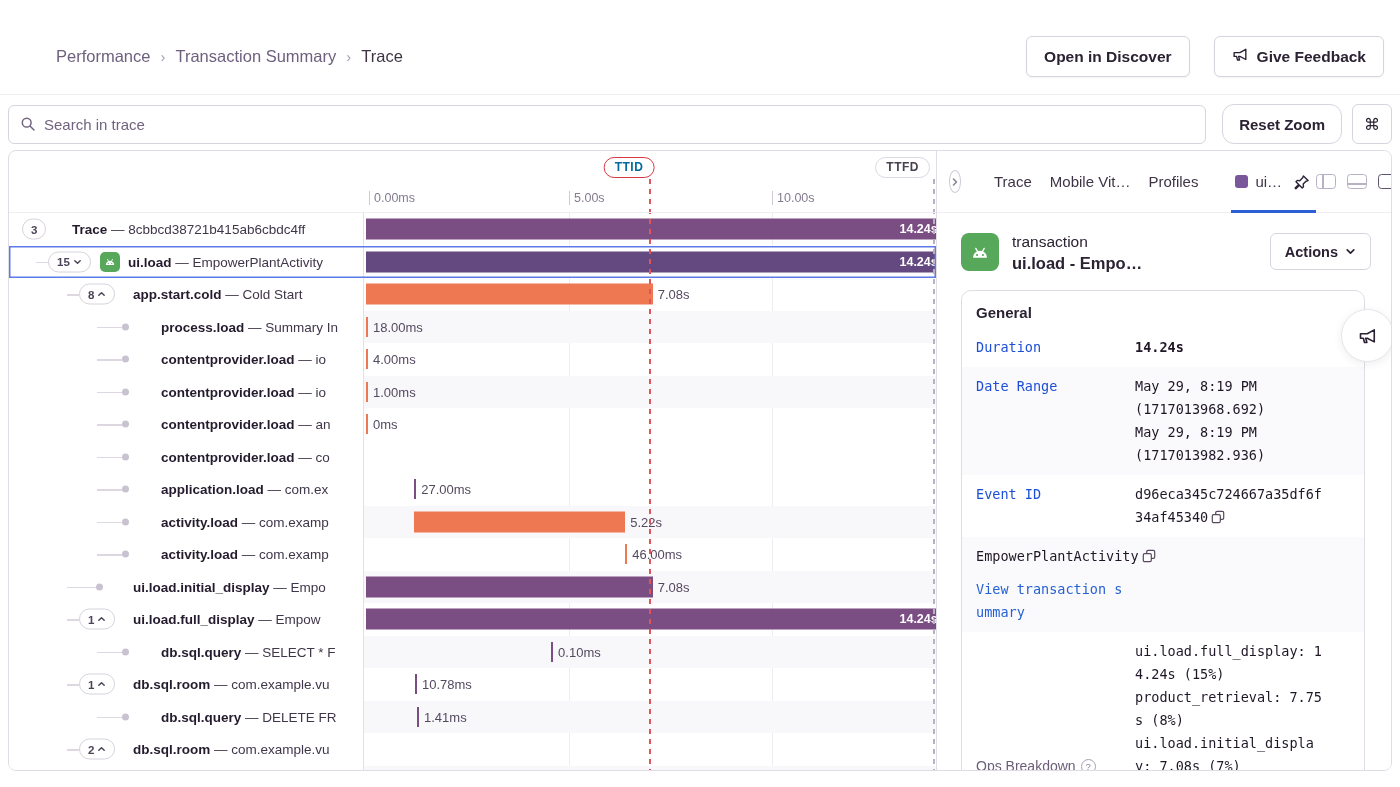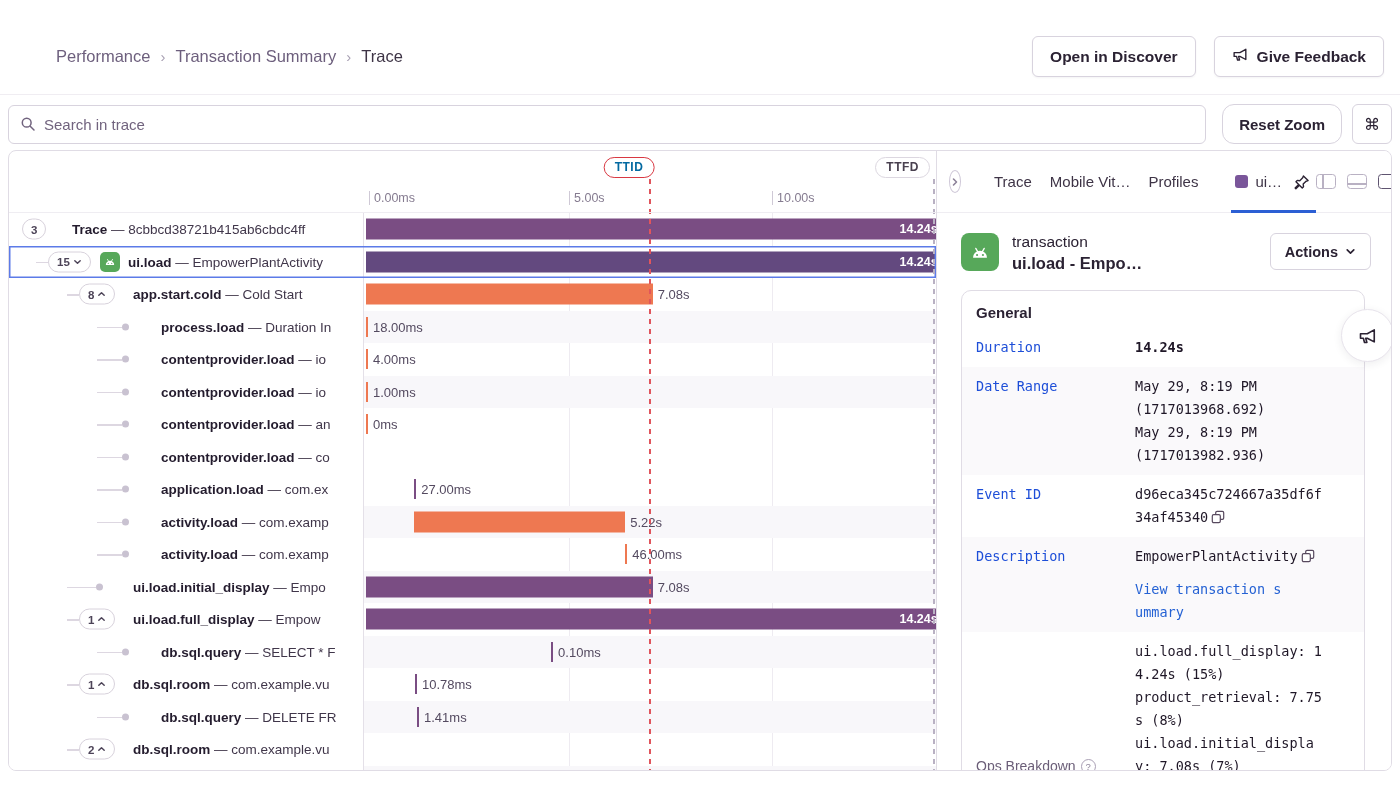--- a/index.html
+++ b/index.html
@@ -6,21 +6,21 @@
   html,body { width:1400px; height:787px; background:#fff; overflow:hidden;
     font-family:"Liberation Sans", sans-serif; color:#2b2233; }
 
   
   .top-header { position:absolute; top:0; left:0; right:0; height:76px;
     display:flex; align-items:center; padding:0 16px 0 56px; border-bottom:1px solid #f0edf2; background:#fff;margin-top:19px; }
   .breadcrumb { display:flex; align-items:center; gap:10px; font-size:16.5px; }
   .crumb { color:#6d5f7d; cursor:pointer; }
   .crumb.current { color:#3e3446; }
   .crumb-sep { color:#a79fb2; font-size:15px; }
-  .header-actions { margin-left:auto; display:flex; gap:18px; }
+  .header-actions { margin-left:auto; display:flex; gap:24px; }
   .btn { display:inline-flex; align-items:center; gap:8px; background:#fff;
     border:1px solid #d8d3de; border-radius:6px; height:41px; padding:0 17px;
     font-size:15.5px; font-weight:700; color:#2b2233; cursor:pointer;
     box-shadow:0 1px 2px rgba(43,34,51,.05); }
 
   
   .toolbar { position:absolute; top:104px; left:8px; right:8px; display:flex; align-items:center; }
   .search-box { flex:1; display:flex; align-items:center; gap:8px; height:39px;
     border:1px solid #d8d3de; border-radius:6px; padding:0 11px; background:#fff; }
   .search-box input { border:none; outline:none; flex:1; font-size:15px;
@@ -251,21 +251,21 @@
           </div>
           <div class="chart-cell">
             <div class="bar" style="left: 2px; width: 286.74px; background: rgb(238, 120, 81);"></div>
             <span class="bar-label-out" style="left: 293.74px;">7.08s</span>
           </div>
         </div>
         <div class="trace-row alt">
           <div class="tree-cell">
             <span class="h-line" style="left: 88px; width: 25px;"></span>
             <span class="tree-dot" style="left: 113px;"></span>
-            <div class="row-label" style="left: 152px;"><span class="op">process.load</span><span class="desc"> — Duration In</span></div>
+            <div class="row-label" style="left: 152px;"><span class="op">process.load</span><span class="desc"> — Summary In</span></div>
           </div>
           <div class="chart-cell">
             <div class="bar" style="left: 2px; width: 2px; background: rgb(238, 120, 81); height: 20px;"></div>
             <span class="bar-label-out" style="left: 9px;">18.00ms</span>
           </div>
         </div>
         <div class="trace-row">
           <div class="tree-cell">
             <span class="h-line" style="left: 88px; width: 25px;"></span>
             <span class="tree-dot" style="left: 113px;"></span>
@@ -487,21 +487,20 @@
               <div class="kv-value"><div>May 29, 8:19 PM</div><div>(1717013968.692)</div><div>May 29, 8:19 PM</div><div>(1717013982.936)</div></div>
             </div>
             <div class="kv-row">
               <div class="kv-label"><span>Event ID</span></div>
               <div class="kv-value"><span>d96eca345c724667a35df6f34af45340</span><svg class="copy-icon" width="14" height="14" viewBox="0 0 14 14" fill="#fff" stroke="#57495e" stroke-width="1.2">
                   <rect x="4.7" y="1.3" width="8" height="8" rx="1.4"></rect>
                   <rect x="1.3" y="4.7" width="8" height="8" rx="1.4"></rect>
                 </svg></div>
             </div>
             <div class="kv-row shaded">
-              <div class="kv-label"><span>Description</span></div>
               <div class="kv-value"><span>EmpowerPlantActivity</span><svg class="copy-icon" width="14" height="14" viewBox="0 0 14 14" fill="#fff" stroke="#57495e" stroke-width="1.2">
                   <rect x="4.7" y="1.3" width="8" height="8" rx="1.4"></rect>
                   <rect x="1.3" y="4.7" width="8" height="8" rx="1.4"></rect>
                 </svg><div class="kv-link">View transaction summary</div></div>
             </div>
             <div class="kv-row ops">
               <div class="kv-label">
                 <span>Ops Breakdown</span>
                 <span class="help-icon">?</span>
               </div>

